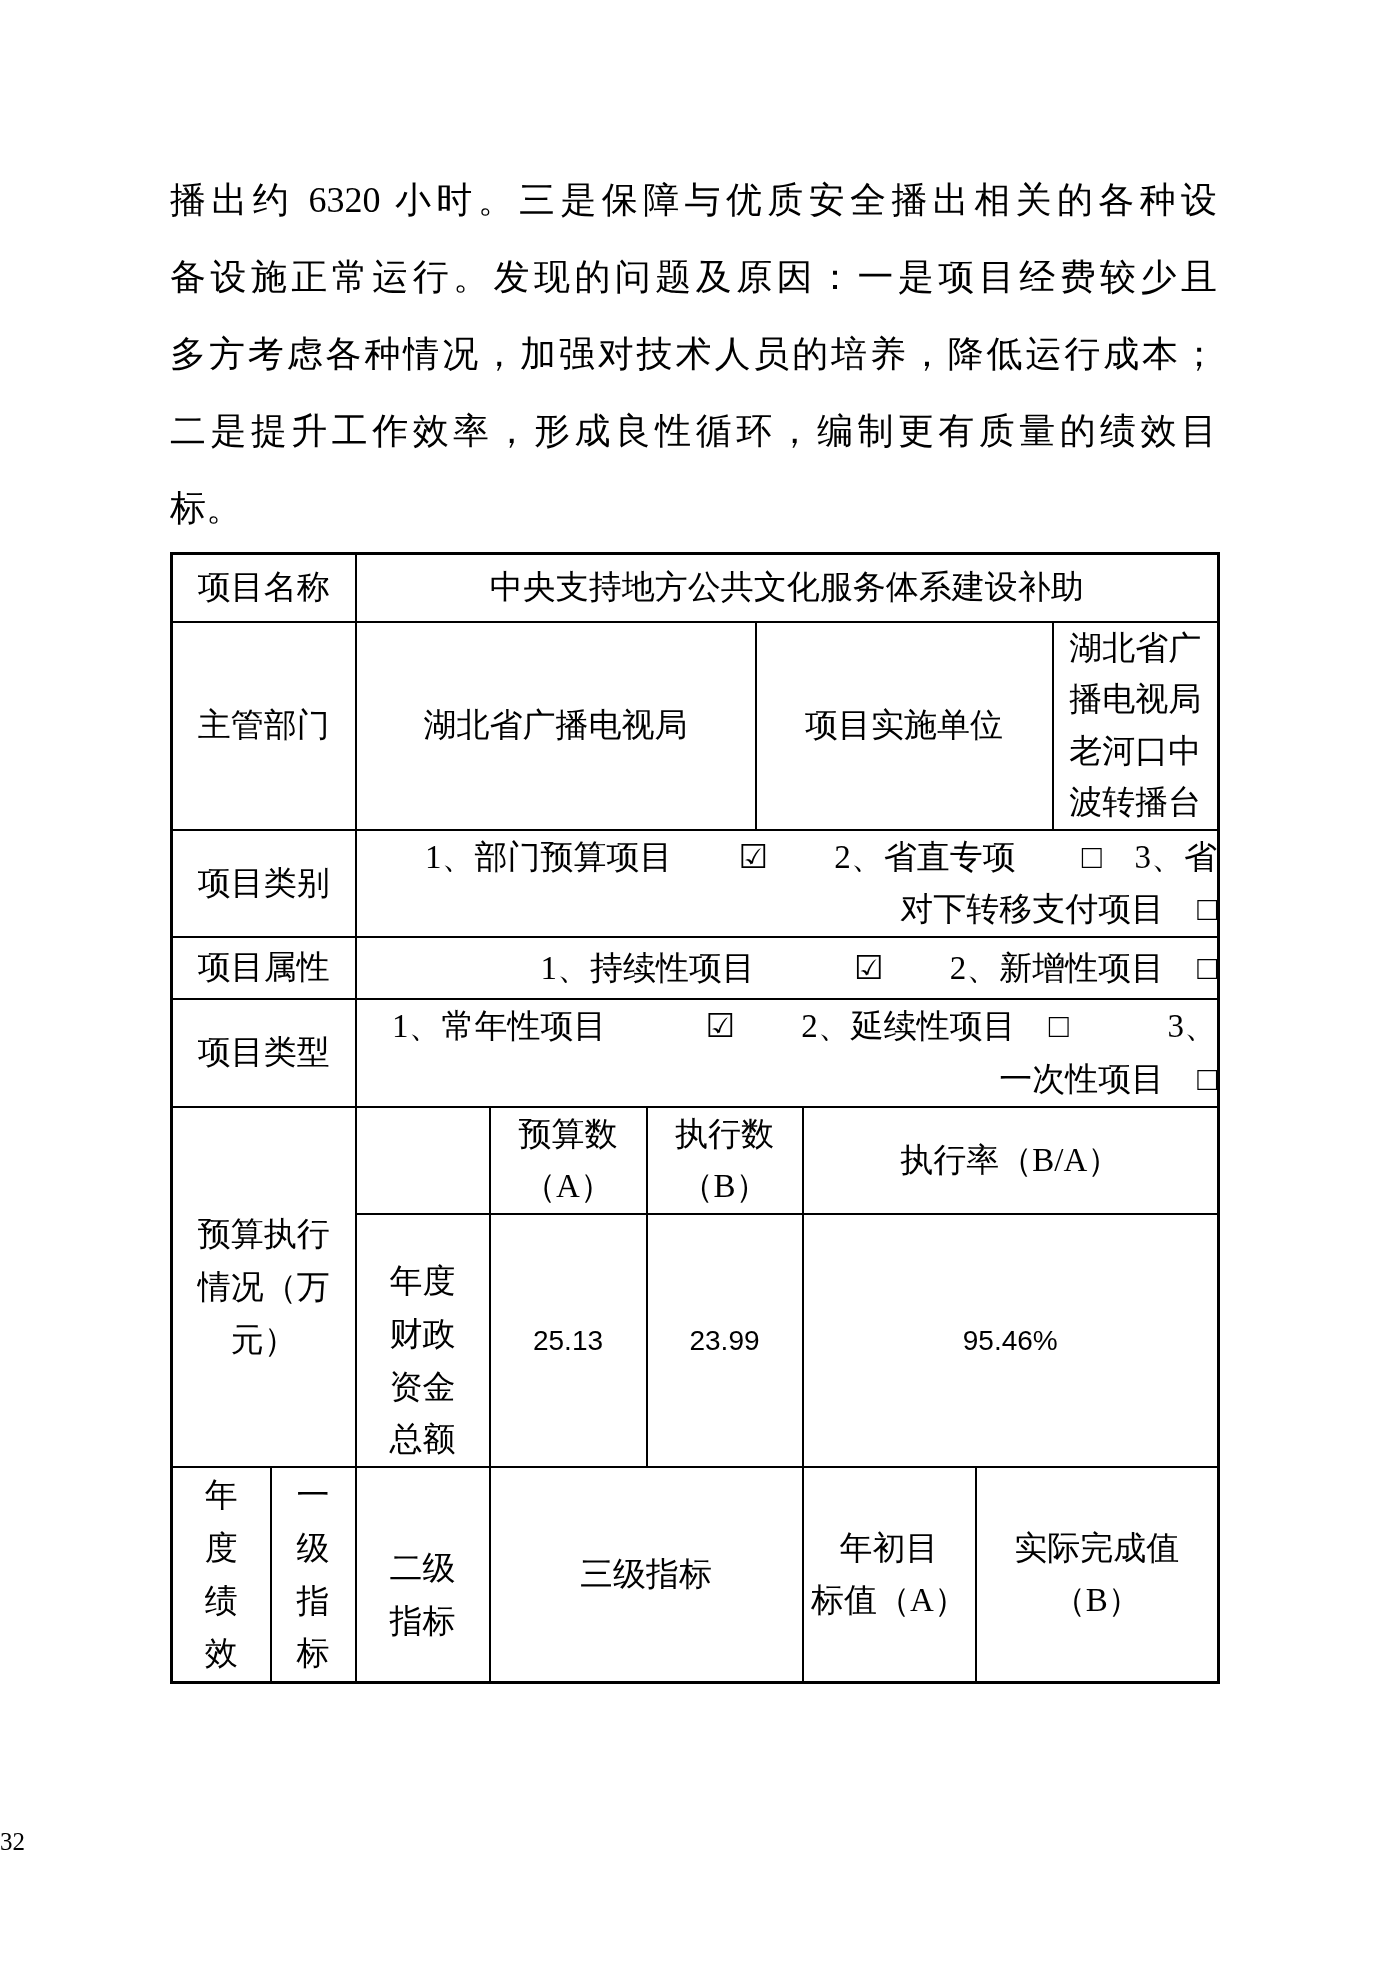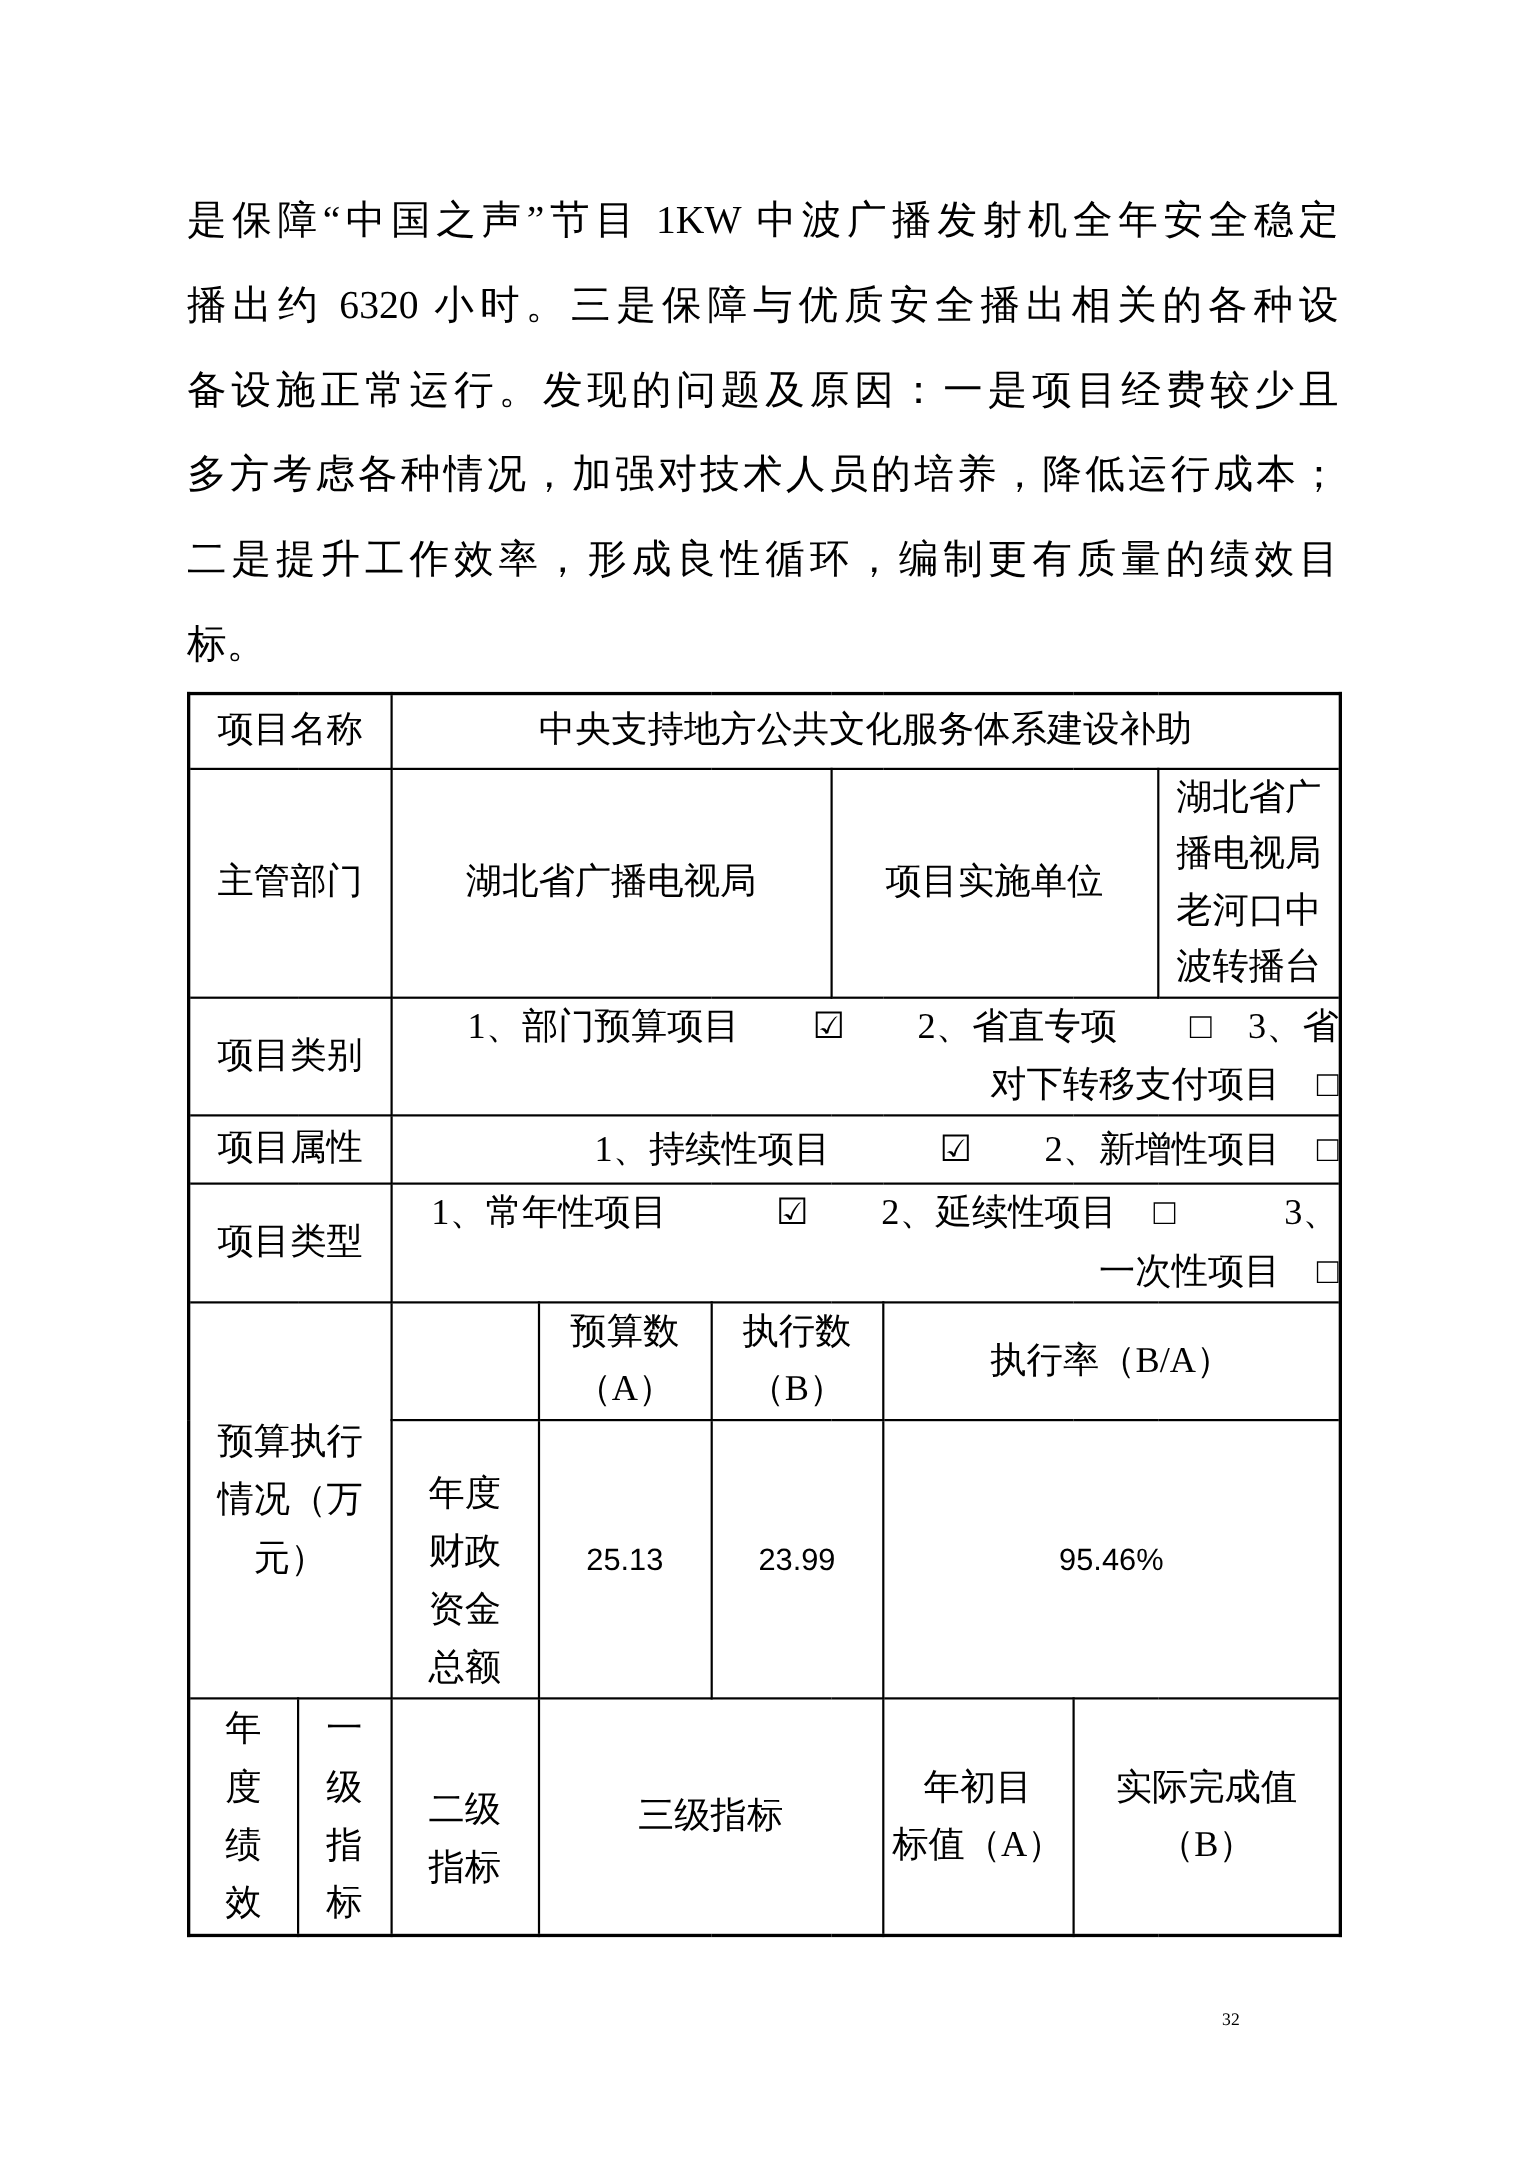--- a/index.html
+++ b/index.html
@@ -38,30 +38,29 @@
   .wrapblock{display:block;margin:0 auto;word-break:break-all;text-align:center;line-height:1.6;}
   .w1{width:37px;}
   .w2{width:70px;margin-top:40px;}
   .w4{width:142px;}
   .preline{white-space:pre-line;line-height:1.55;}
   td.brk{word-break:break-all;padding:0 4px;text-align:left;line-height:1.55;}
   .num{font-family:"Liberation Sans","DejaVu Sans",sans-serif;font-size:28px;}
   
   .page-number{
     position:absolute;left:0;top:1828px;width:1127px;
-    text-align:right;font-size:16px;
+    text-align:left;font-size:25px;
   }
 </style>
 </head>
 <body>
 
 <div class="content">
 
   <div class="para">
-    <div class="para-line">是保障“中国之声”节目 1KW 中波广播发射机全年安全稳定</div>
     <div class="para-line">播出约 6320 小时。三是保障与优质安全播出相关的各种设</div>
     <div class="para-line">备设施正常运行。发现的问题及原因：一是项目经费较少且</div>
     <div class="para-line">多方考虑各种情况，加强对技术人员的培养，降低运行成本；</div>
     <div class="para-line">二是提升工作效率，形成良性循环，编制更有质量的绩效目</div>
     <div class="para-line last">标。</div>
   </div>
 
   <table class="doc">
     <colgroup>
       <col style="width:99px">

